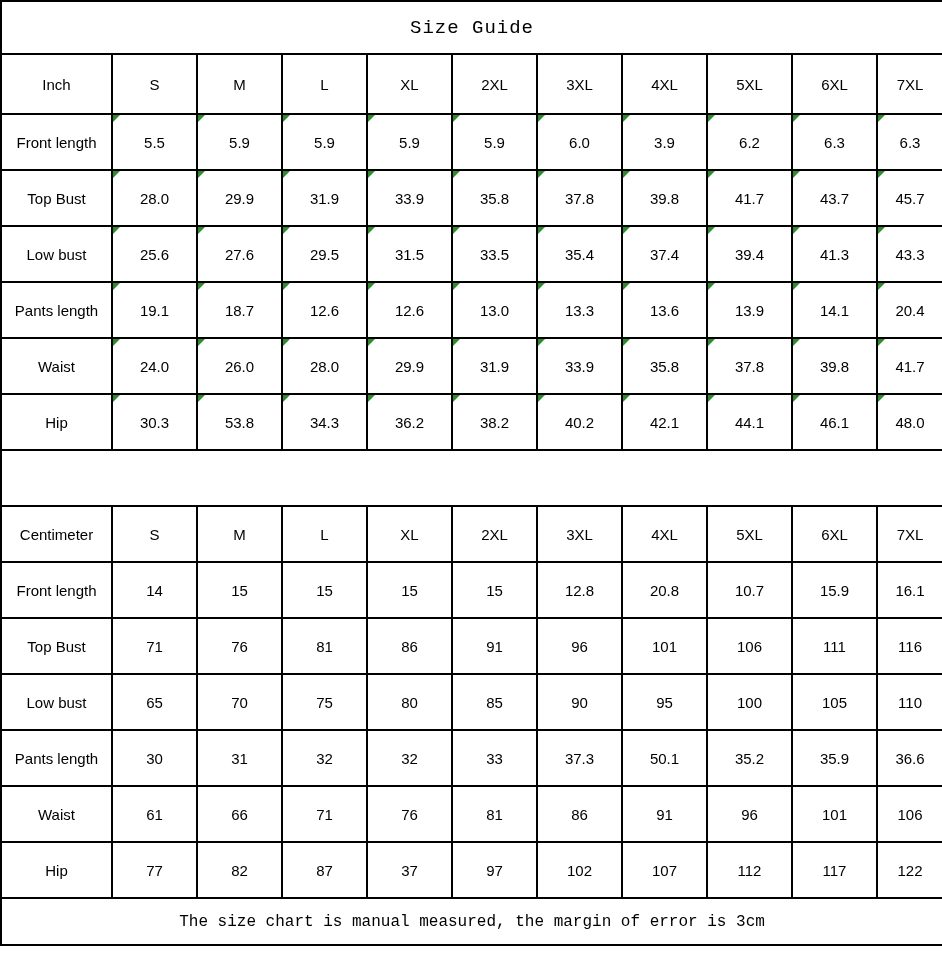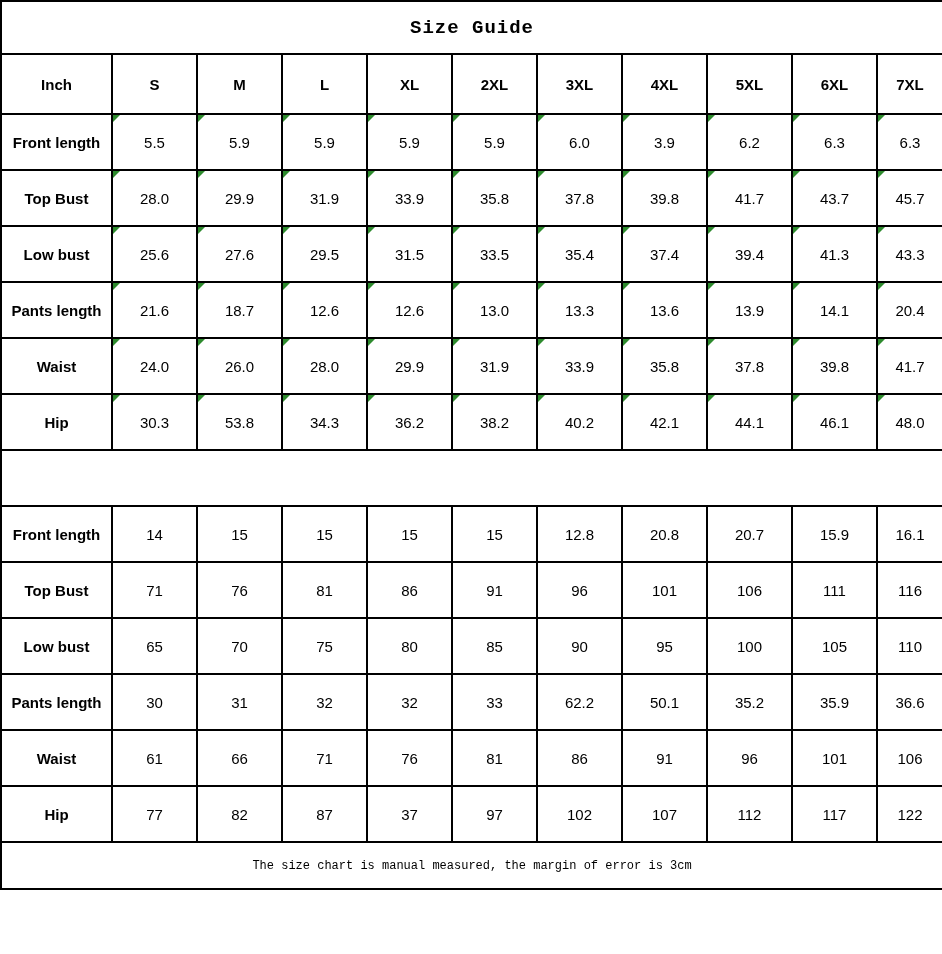--- a/index.html
+++ b/index.html
@@ -21,46 +21,46 @@
     border: 2px solid #000000;
     text-align: center;
     vertical-align: middle;
     background: #ffffff;
     padding: 0;
     height: 54px;
     font-size: 15px;
     overflow: hidden;
   }
   th {
-    font-weight: bold;
+    font-weight: normal;
     border-radius: 8px;
   }
   th.tall {
     height: 58px;
   }
   td.title-cell {
     height: 51px;
     font-family: "Liberation Mono", "DejaVu Sans Mono", monospace;
     font-size: 19px;
-    font-weight: bold;
+    font-weight: normal;
     letter-spacing: 1px;
   }
   td.val {
     position: relative;
     font-weight: normal;
   }
   td.gap {
     height: 54px;
     border-left: none;
     border-right: none;
   }
   td.footer-cell {
     height: 45px;
     font-family: "Liberation Mono", "DejaVu Sans Mono", monospace;
-    font-size: 12px;
+    font-size: 16px;
     font-weight: normal;
   }
   .marker {
     position: absolute;
     top: 0;
     left: 0;
     width: 7px;
     height: 7px;
     background: var(--marker-color, #2e8b2e);
     clip-path: polygon(0 0, 100% 0, 0 100%);
@@ -137,21 +137,21 @@
         <td class="val"><span class="marker"></span><span>31.5</span></td>
         <td class="val"><span class="marker"></span><span>33.5</span></td>
         <td class="val"><span class="marker"></span><span>35.4</span></td>
         <td class="val"><span class="marker"></span><span>37.4</span></td>
         <td class="val"><span class="marker"></span><span>39.4</span></td>
         <td class="val"><span class="marker"></span><span>41.3</span></td>
         <td class="val"><span class="marker"></span><span>43.3</span></td>
       </tr>
       <tr>
         <th>Pants length</th>
-        <td class="val"><span class="marker"></span><span>21.6</span></td>
+        <td class="val"><span class="marker"></span><span>19.1</span></td>
         <td class="val"><span class="marker"></span><span>18.7</span></td>
         <td class="val"><span class="marker"></span><span>12.6</span></td>
         <td class="val"><span class="marker"></span><span>12.6</span></td>
         <td class="val"><span class="marker"></span><span>13.0</span></td>
         <td class="val"><span class="marker"></span><span>13.3</span></td>
         <td class="val"><span class="marker"></span><span>13.6</span></td>
         <td class="val"><span class="marker"></span><span>13.9</span></td>
         <td class="val"><span class="marker"></span><span>14.1</span></td>
         <td class="val"><span class="marker"></span><span>20.4</span></td>
       </tr>
@@ -178,29 +178,42 @@
         <td class="val"><span class="marker"></span><span>40.2</span></td>
         <td class="val"><span class="marker"></span><span>42.1</span></td>
         <td class="val"><span class="marker"></span><span>44.1</span></td>
         <td class="val"><span class="marker"></span><span>46.1</span></td>
         <td class="val"><span class="marker"></span><span>48.0</span></td>
       </tr>
       <tr>
         <td class="gap" colspan="11"></td>
       </tr>
       <tr>
+        <th>Centimeter</th>
+        <th>S</th>
+        <th>M</th>
+        <th>L</th>
+        <th>XL</th>
+        <th>2XL</th>
+        <th>3XL</th>
+        <th>4XL</th>
+        <th>5XL</th>
+        <th>6XL</th>
+        <th>7XL</th>
+      </tr>
+      <tr>
         <th>Front length</th>
         <td class="val"><span>14</span></td>
         <td class="val"><span>15</span></td>
         <td class="val"><span>15</span></td>
         <td class="val"><span>15</span></td>
         <td class="val"><span>15</span></td>
         <td class="val"><span>12.8</span></td>
         <td class="val"><span>20.8</span></td>
-        <td class="val"><span>20.7</span></td>
+        <td class="val"><span>10.7</span></td>
         <td class="val"><span>15.9</span></td>
         <td class="val"><span>16.1</span></td>
       </tr>
       <tr>
         <th>Top Bust</th>
         <td class="val"><span>71</span></td>
         <td class="val"><span>76</span></td>
         <td class="val"><span>81</span></td>
         <td class="val"><span>86</span></td>
         <td class="val"><span>91</span></td>
@@ -223,21 +236,21 @@
         <td class="val"><span>105</span></td>
         <td class="val"><span>110</span></td>
       </tr>
       <tr>
         <th>Pants length</th>
         <td class="val"><span>30</span></td>
         <td class="val"><span>31</span></td>
         <td class="val"><span>32</span></td>
         <td class="val"><span>32</span></td>
         <td class="val"><span>33</span></td>
-        <td class="val"><span>62.2</span></td>
+        <td class="val"><span>37.3</span></td>
         <td class="val"><span>50.1</span></td>
         <td class="val"><span>35.2</span></td>
         <td class="val"><span>35.9</span></td>
         <td class="val"><span>36.6</span></td>
       </tr>
       <tr>
         <th>Waist</th>
         <td class="val"><span>61</span></td>
         <td class="val"><span>66</span></td>
         <td class="val"><span>71</span></td>

